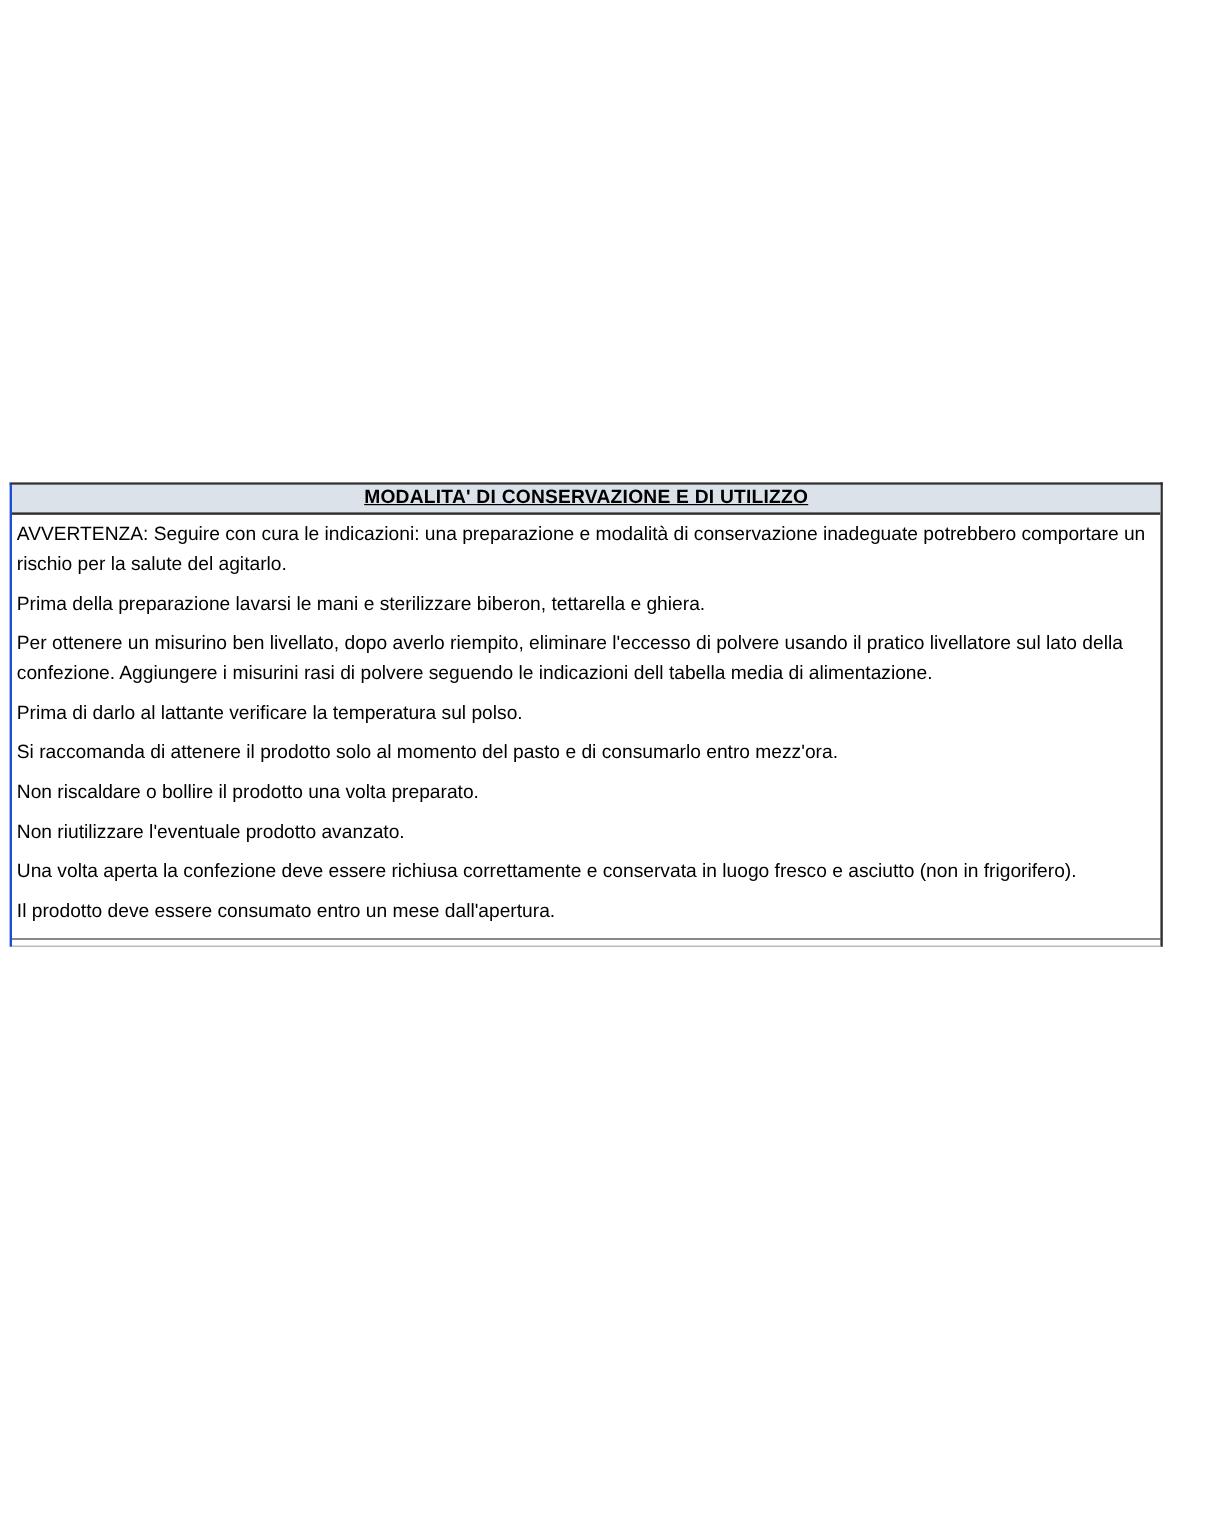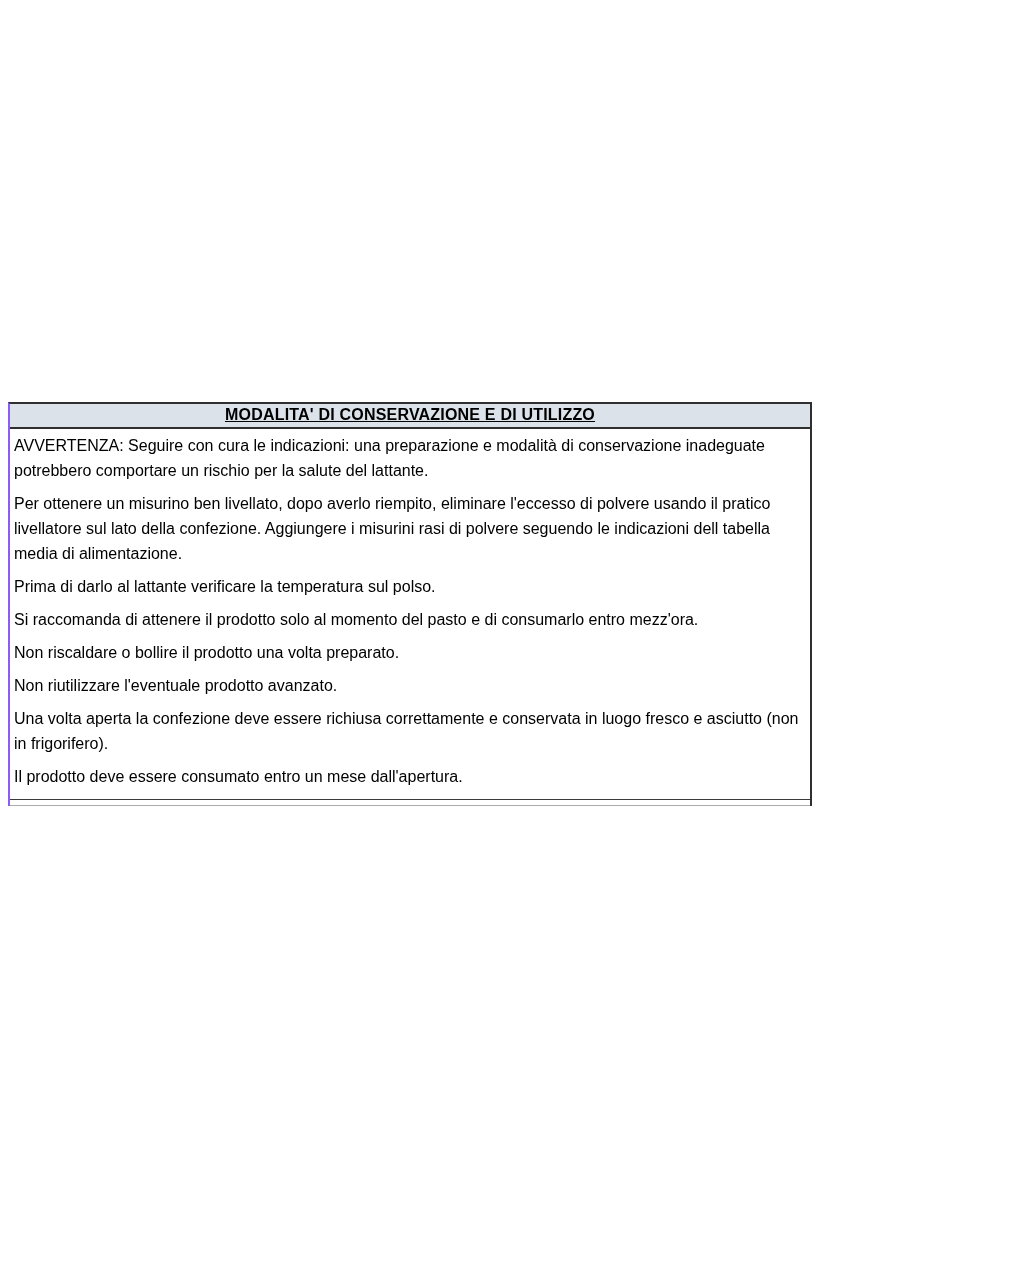--- a/index.html
+++ b/index.html
@@ -11,23 +11,23 @@
     height: 1282px;
     position: relative;
     background: #ffffff;
     font-family: "Liberation Sans", sans-serif;
     color: #000000;
   }
   .doc-table {
     position: absolute;
     left: 8px;
     top: 402px;
-    width: 804px;
+    width: 961px;
     box-sizing: border-box;
-    border-left: 2px solid #8b5cf6;
+    border-left: 2px solid #1d4ed8;
     border-right: 2px solid #2f2f2f;
     border-top: 2px solid #2f2f2f;
     background: #ffffff;
   }
   .table-header {
     background: #dce2e9;
     border-bottom: 2px solid #2f2f2f;
     text-align: center;
     font-size: 16px;
     font-weight: bold;
@@ -52,21 +52,22 @@
     border-bottom: 1px solid #ababab;
     height: 5px;
   }
 </style>
 </head>
 <body>
 
 <div class="doc-table">
   <div class="table-header">MODALITA' DI CONSERVAZIONE E DI UTILIZZO</div>
   <div class="table-body">
-    <p>AVVERTENZA: Seguire con cura le indicazioni: una preparazione e modalità di conservazione inadeguate potrebbero comportare un rischio per la salute del lattante.</p>
+    <p>AVVERTENZA: Seguire con cura le indicazioni: una preparazione e modalità di conservazione inadeguate potrebbero comportare un rischio per la salute del agitarlo.</p>
+    <p>Prima della preparazione lavarsi le mani e sterilizzare biberon, tettarella e ghiera.</p>
     <p>Per ottenere un misurino ben livellato, dopo averlo riempito, eliminare l'eccesso di polvere usando il pratico livellatore sul lato della confezione. Aggiungere i misurini rasi di polvere seguendo le indicazioni dell tabella media di alimentazione.</p>
     <p>Prima di darlo al lattante verificare la temperatura sul polso.</p>
     <p>Si raccomanda di attenere il prodotto solo al momento del pasto e di consumarlo entro mezz'ora.</p>
     <p>Non riscaldare o bollire il prodotto una volta preparato.</p>
     <p>Non riutilizzare l'eventuale prodotto avanzato.</p>
     <p>Una volta aperta la confezione deve essere richiusa correttamente e conservata in luogo fresco e asciutto (non in frigorifero).</p>
     <p>Il prodotto deve essere consumato entro un mese dall'apertura.</p>
   </div>
   <div class="empty-row"></div>
 </div>

